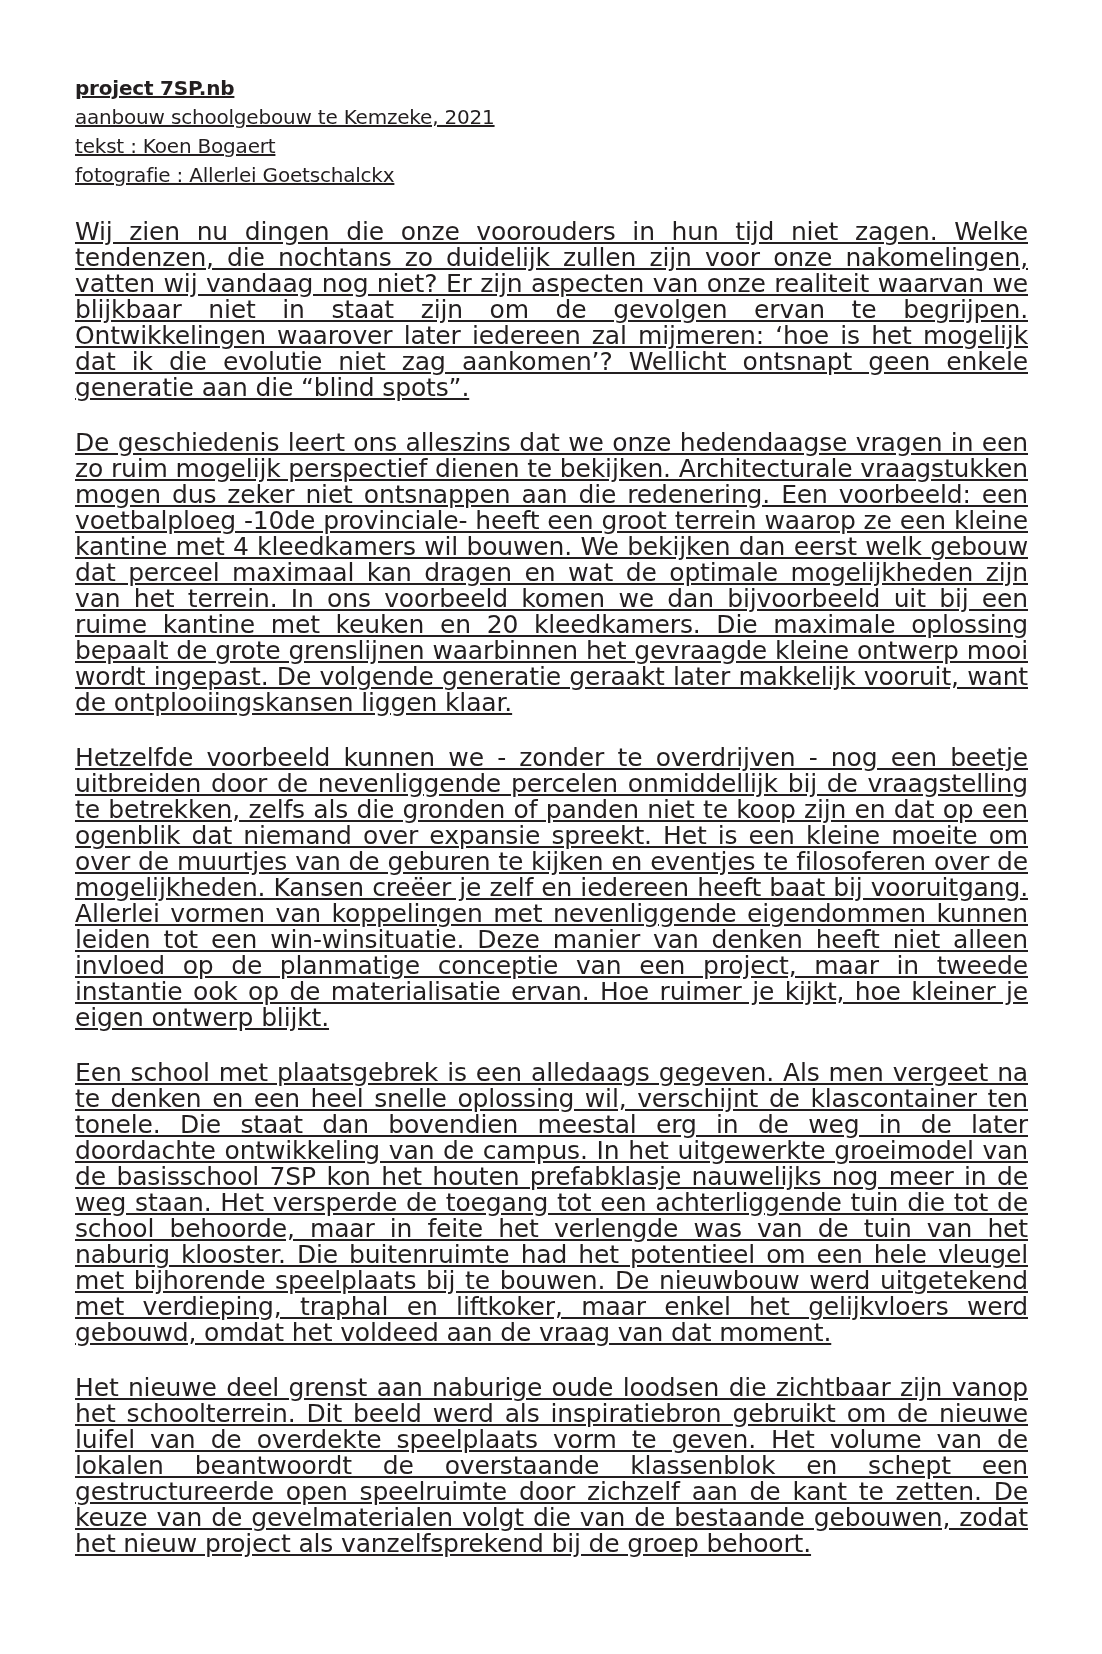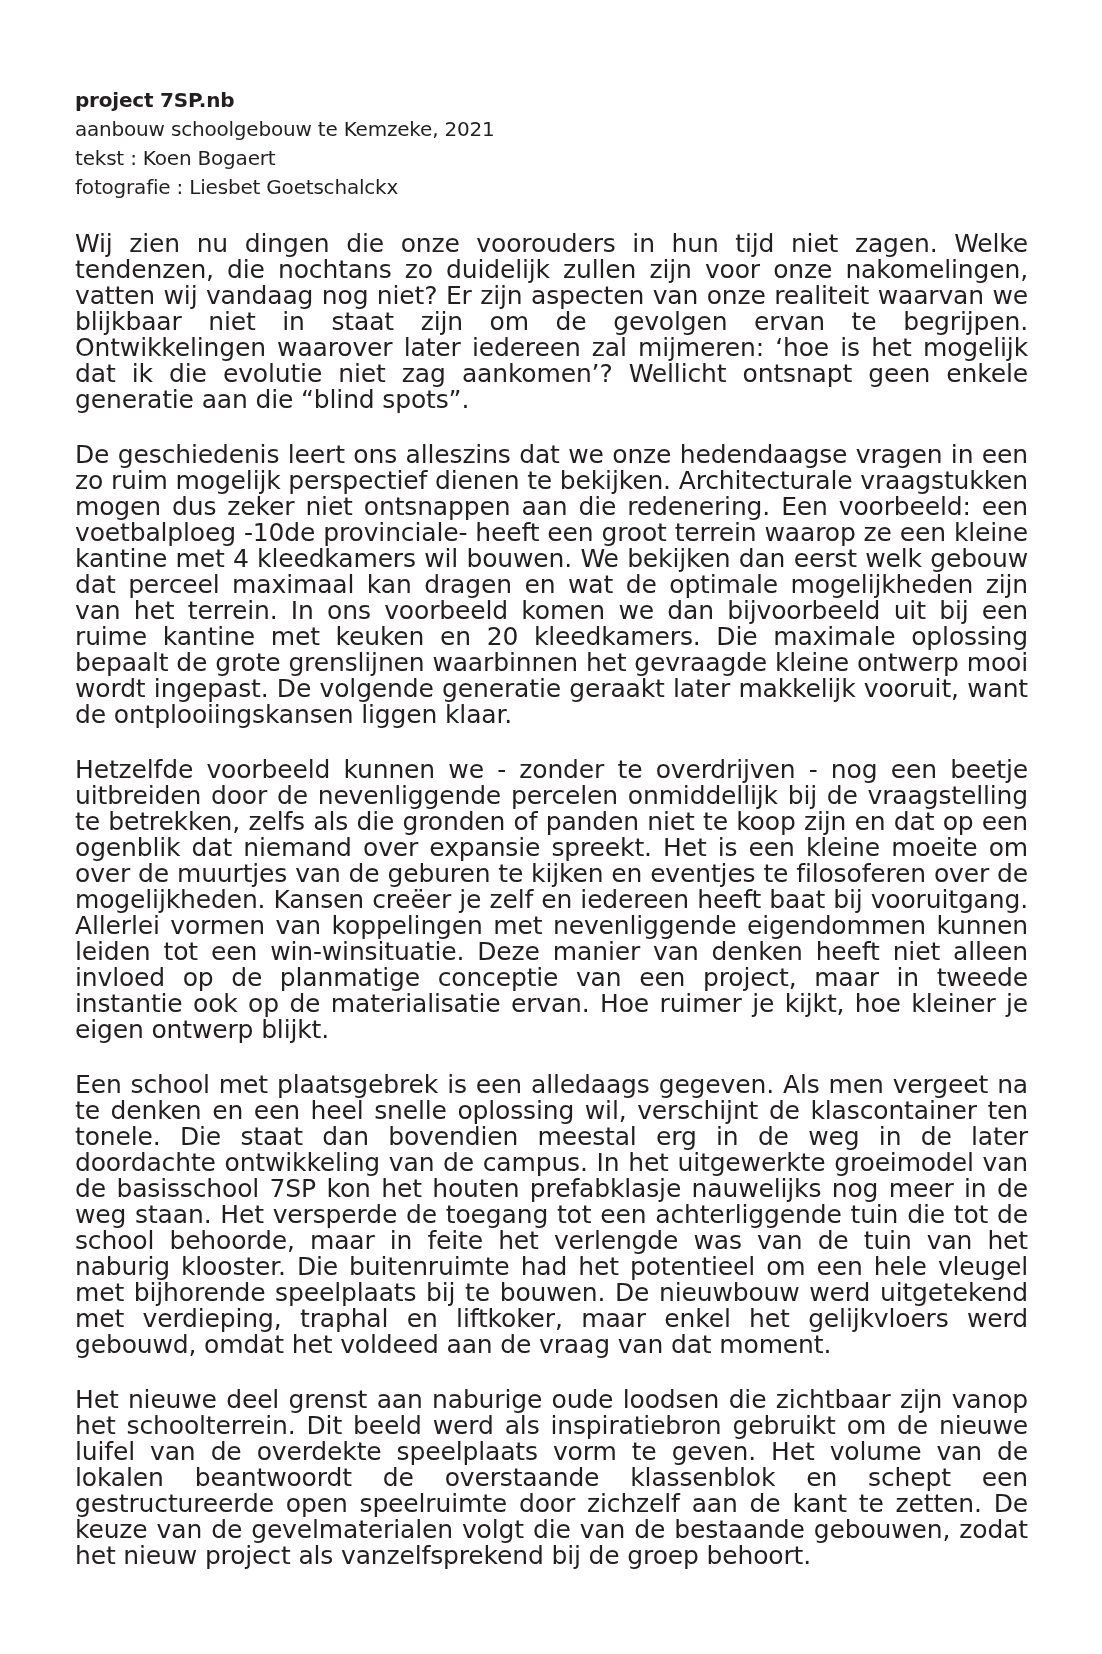--- a/index.html
+++ b/index.html
@@ -11,22 +11,23 @@
       width: 1102px;
       height: 1654px;
       position: relative;
       overflow: hidden;
       color: #231f20;
       font-family: "DejaVu Sans", sans-serif;
     }
     .page {
       position: absolute;
       left: 75px;
-      top: 86px;
+      top: 74px;
       width: 953px;
+      text-decoration: underline;
     }
     .header-block {
       font-size: 20px;
       line-height: 29px;
       margin-bottom: 29px;
       letter-spacing: -0.2px;
     }
     .header-block .title {
       font-weight: bold;
       display: block;
@@ -46,21 +47,21 @@
     }
   </style>
 </head>
 <body>
 
 <div class="page">
   <div class="header-block">
     <span class="title">project 7SP.nb</span>
     <span class="line">aanbouw schoolgebouw te Kemzeke, 2021</span>
     <span class="line">tekst : Koen Bogaert</span>
-    <span class="line">fotografie : Liesbet Goetschalckx</span>
+    <span class="line">fotografie : Allerlei Goetschalckx</span>
   </div>
 
   <p class="para">Wij zien nu dingen die onze voorouders in hun tijd niet zagen. Welke tendenzen, die nochtans zo duidelijk zullen zijn voor onze nakomelingen, vatten wij vandaag nog niet? Er zijn aspecten van onze realiteit waarvan we blijkbaar niet in staat zijn om de gevolgen ervan te begrijpen. Ontwikkelingen waarover later iedereen zal mijmeren: ‘hoe is het mogelijk dat ik die evolutie niet zag aankomen’? Wellicht ontsnapt geen enkele generatie aan die “blind spots”.</p>
   <p class="para">De geschiedenis leert ons alleszins dat we onze hedendaagse vragen in een zo ruim mogelijk perspectief dienen te bekijken. Architecturale vraagstukken mogen dus zeker niet ontsnappen aan die redenering. Een voorbeeld: een voetbalploeg -10de provinciale- heeft een groot terrein waarop ze een kleine kantine met 4 kleedkamers wil bouwen. We bekijken dan eerst welk gebouw dat perceel maximaal kan dragen en wat de optimale mogelijkheden zijn van het terrein. In ons voorbeeld komen we dan bijvoorbeeld uit bij een ruime kantine met keuken en 20 kleedkamers. Die maximale oplossing bepaalt de grote grenslijnen waarbinnen het gevraagde kleine ontwerp mooi wordt ingepast. De volgende generatie geraakt later makkelijk vooruit, want de ontplooiingskansen liggen klaar.</p>
   <p class="para">Hetzelfde voorbeeld kunnen we - zonder te overdrijven - nog een beetje uitbreiden door de nevenliggende percelen onmiddellijk bij de vraagstelling te betrekken, zelfs als die gronden of panden niet te koop zijn en dat op een ogenblik dat niemand over expansie spreekt. Het is een kleine moeite om over de muurtjes van de geburen te kijken en eventjes te filosoferen over de mogelijkheden.  Kansen creëer je zelf en iedereen heeft baat bij vooruitgang. Allerlei vormen van koppelingen met nevenliggende eigendommen kunnen leiden tot een win-winsituatie. Deze manier van denken heeft niet alleen invloed op de planmatige conceptie van een project, maar in tweede instantie ook op de materialisatie ervan. Hoe ruimer je kijkt, hoe kleiner je eigen ontwerp blijkt.</p>
   <p class="para">Een school met plaatsgebrek is een alledaags gegeven. Als men vergeet na te denken en een heel snelle oplossing wil, verschijnt de klascontainer ten tonele. Die staat dan bovendien meestal erg in de weg in de later doordachte ontwikkeling van de campus. In het uitgewerkte groeimodel van de basisschool 7SP kon het houten prefabklasje nauwelijks nog meer in de weg staan. Het versperde de toegang tot een achterliggende tuin die tot de school behoorde, maar in feite het verlengde was van de tuin van het naburig klooster. Die buitenruimte had het potentieel om een hele vleugel met bijhorende speelplaats bij te bouwen. De nieuwbouw werd uitgetekend met verdieping, traphal en liftkoker, maar enkel het gelijkvloers werd gebouwd, omdat het voldeed aan de vraag van dat moment.</p>
   <p class="para">Het nieuwe deel grenst aan naburige oude loodsen die zichtbaar zijn vanop het schoolterrein.  Dit beeld werd als inspiratiebron gebruikt om de nieuwe luifel van de overdekte speelplaats vorm te geven. Het volume van de lokalen beantwoordt de overstaande klassenblok en schept een gestructureerde open speelruimte door zichzelf aan de kant te zetten. De keuze van de gevelmaterialen volgt die van de bestaande gebouwen, zodat het nieuw project als vanzelfsprekend bij de groep behoort.</p>
 </div>
 
 </body></html>

